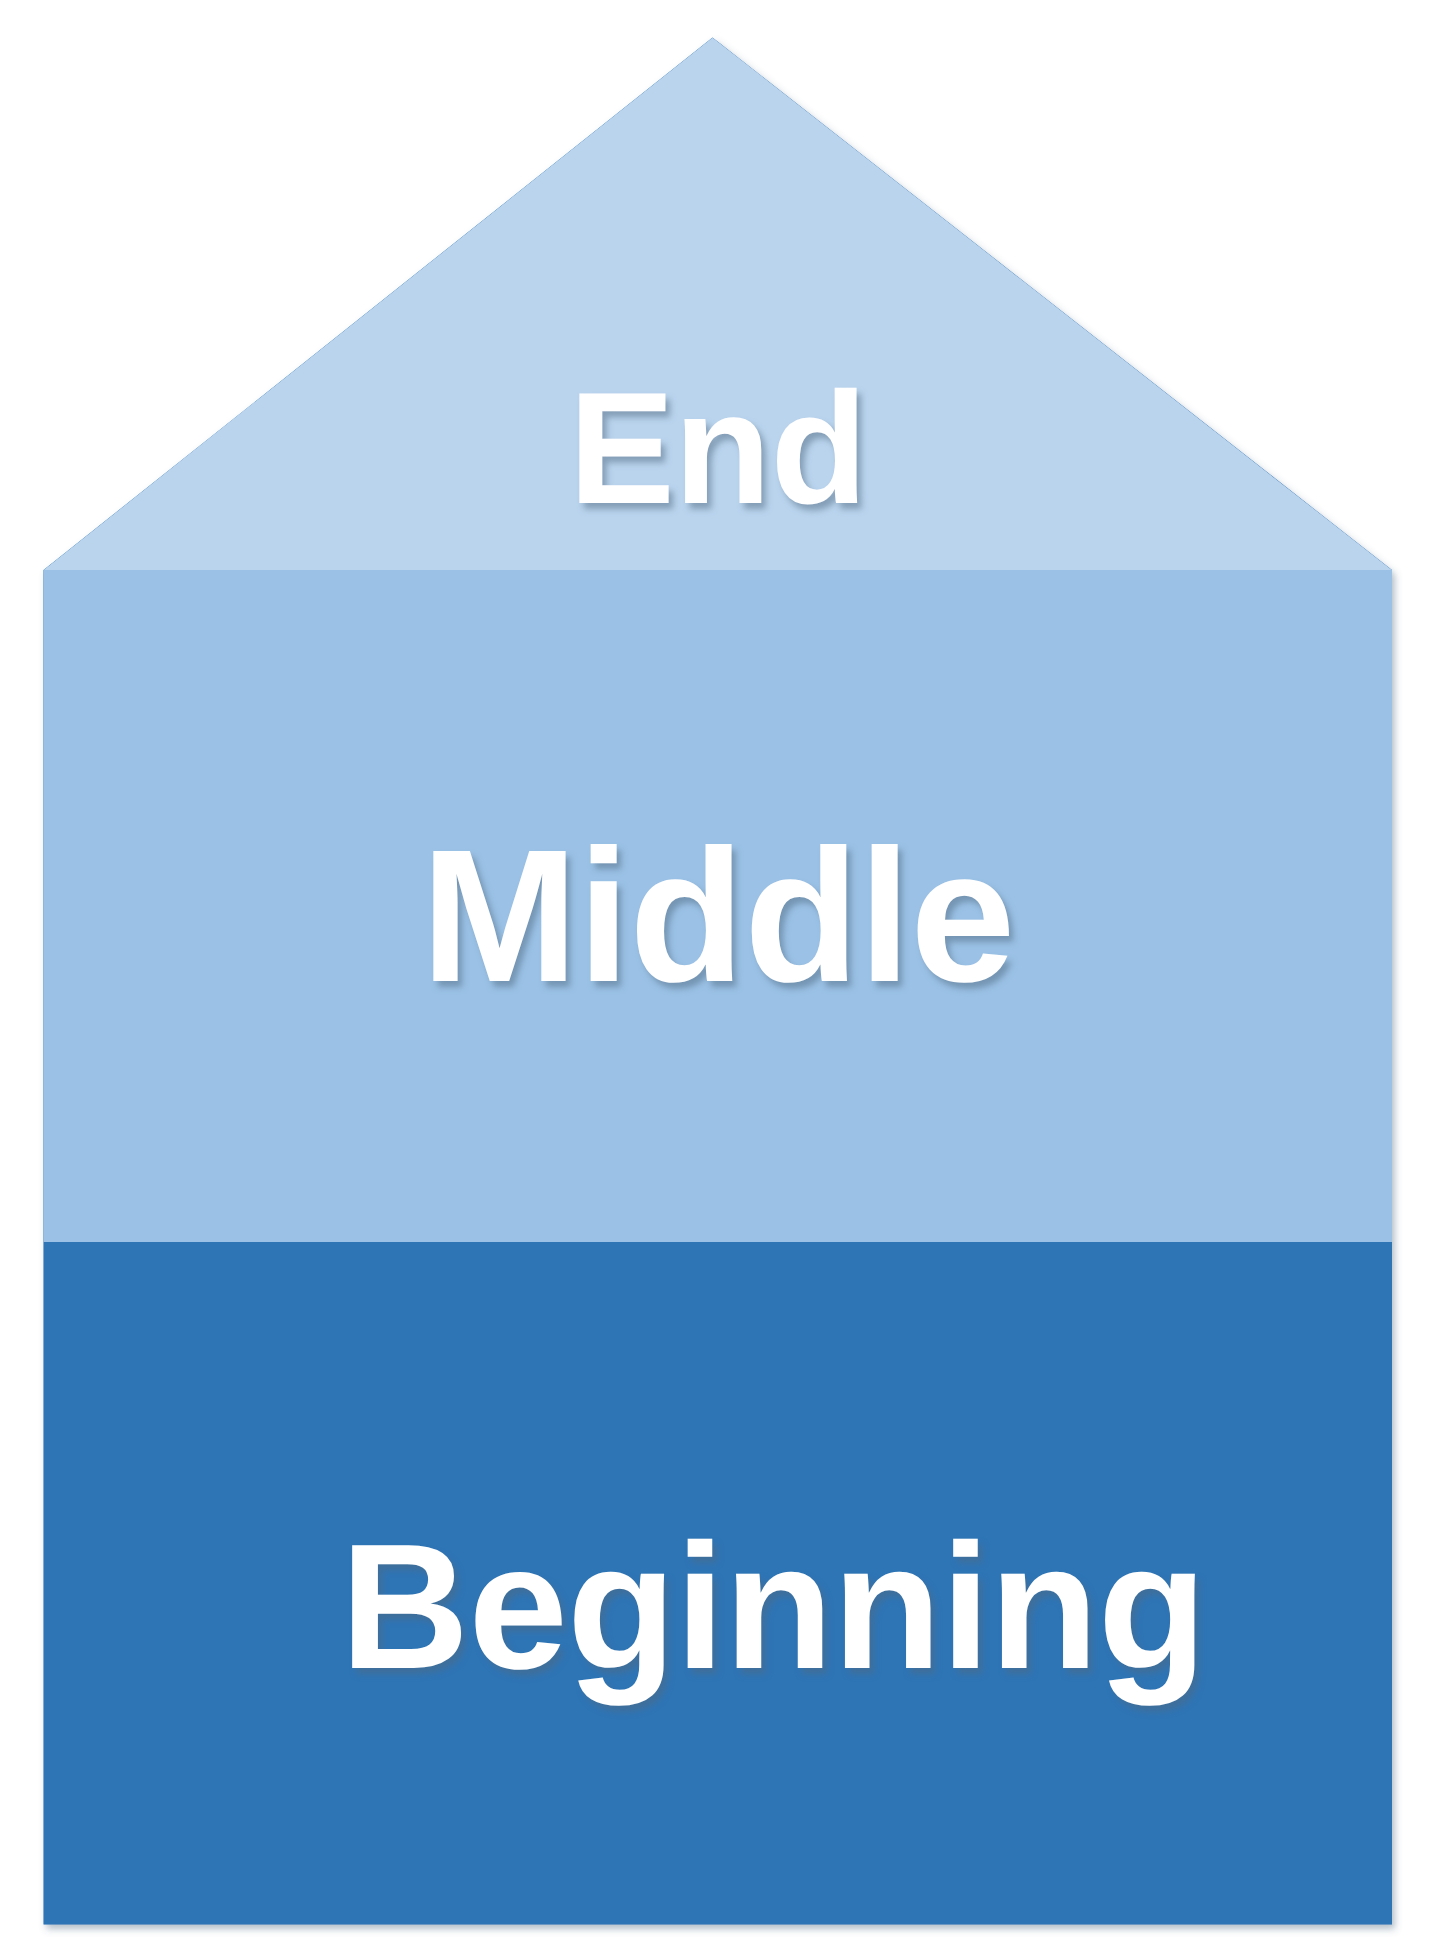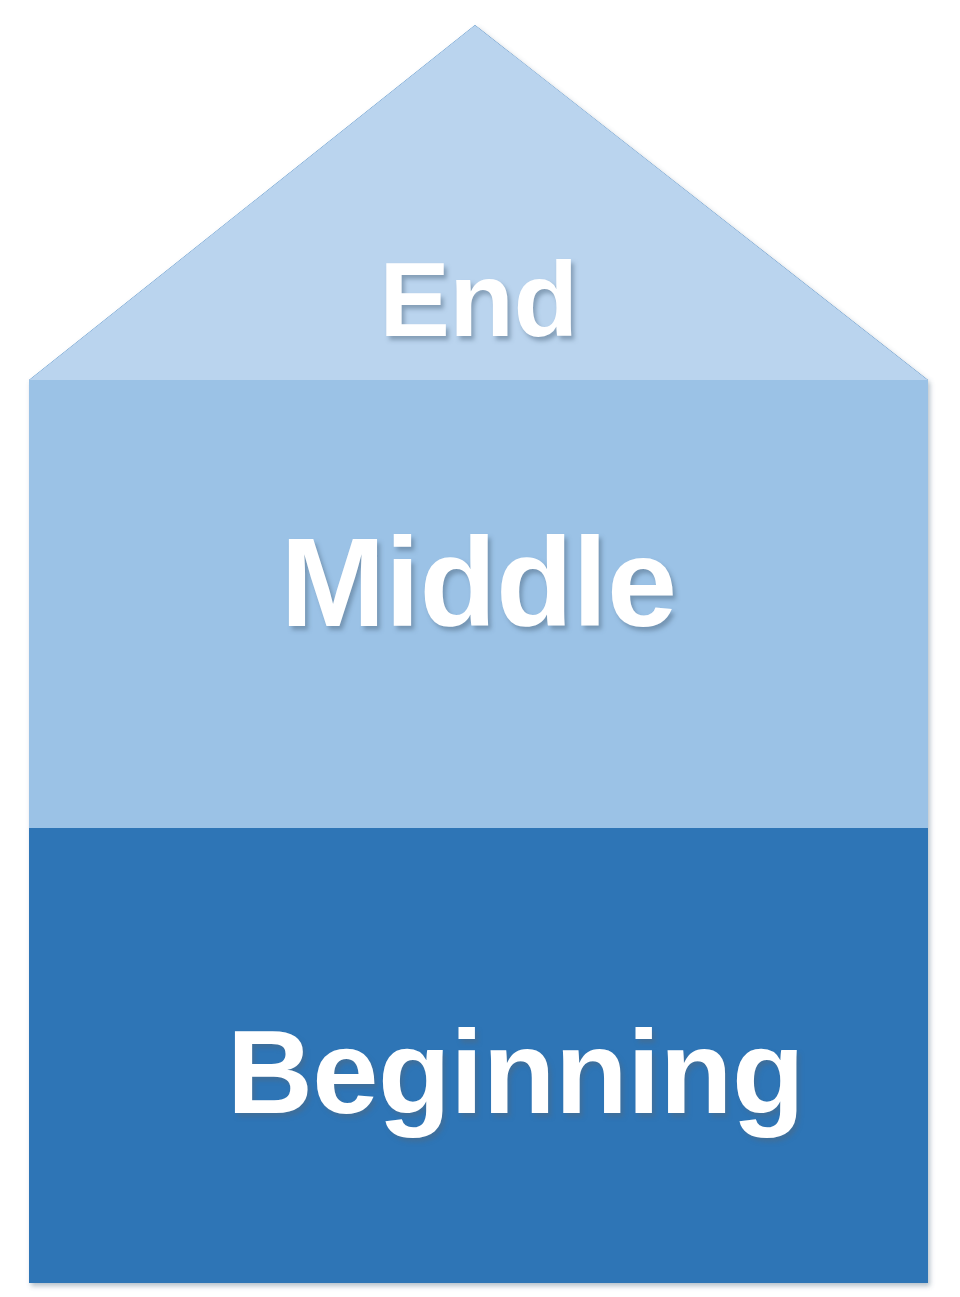--- a/index.html
+++ b/index.html
@@ -46,21 +46,21 @@
     white-space: nowrap;
     text-shadow: 3px 4px 4px rgba(80,105,130,0.50);
     user-select: none;
   }
 
   #label-end {
     top: 246px;
     font-size: 106px;
   }
   #label-middle {
-    top: 520px;
+    top: 548px;
     font-size: 126px;
   }
   #label-beginning {
     top: 1012px;
     font-size: 119px;
     margin-left: 37px;
   }
 </style>
 </head>
 <body>

